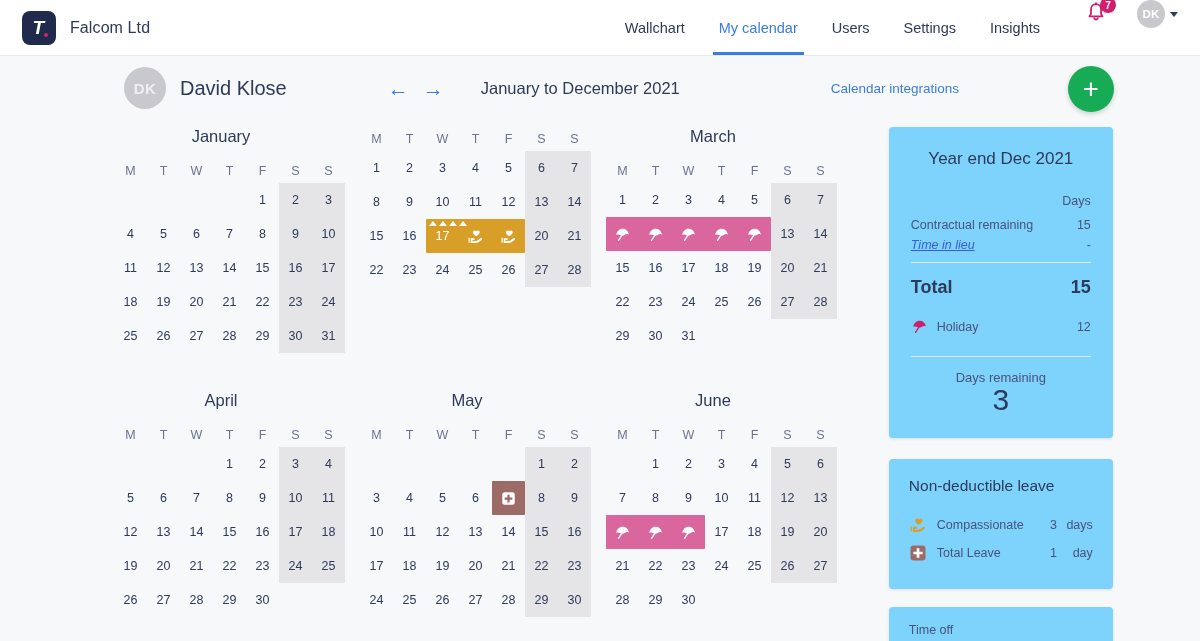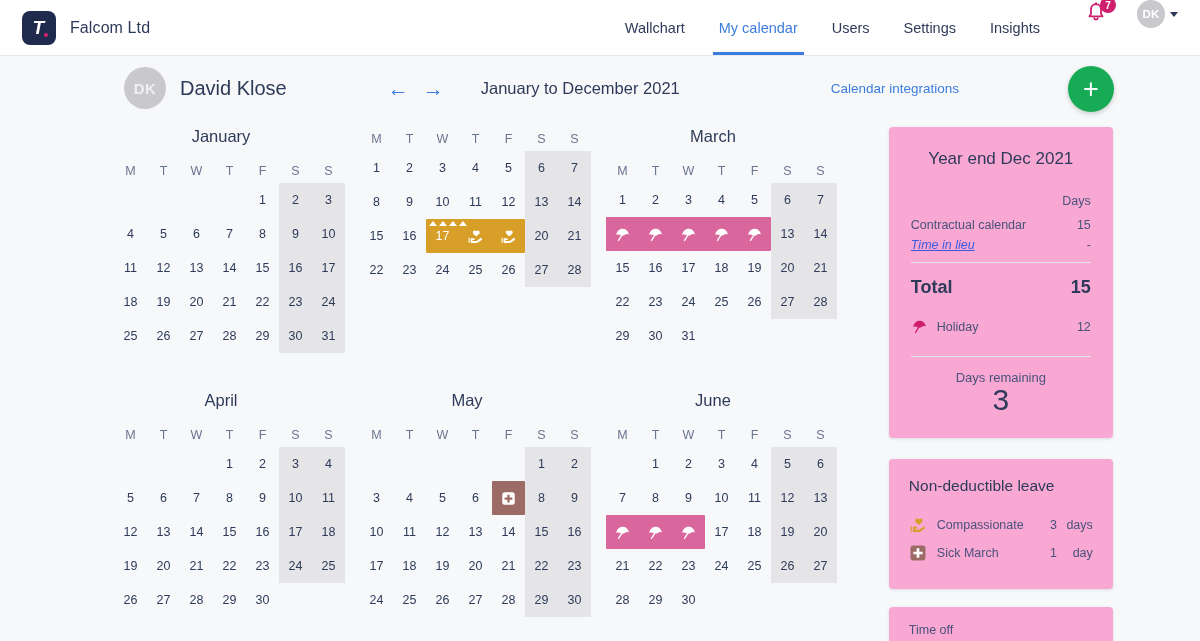--- a/index.html
+++ b/index.html
@@ -171,21 +171,21 @@
   }
 
   
   .ico { display: block; }
 
   
   .side {
     width: 338px; padding-top: 7px;
   }
   .card {
-    width: 224px; background: #f9a8d4; border-radius: 4px;
+    width: 224px; background: #7dd3fc; border-radius: 4px;
     box-shadow: 0 1px 3px rgba(30,40,70,.13);
   }
   .card.c1 { padding: 22px 22px 20px 22px; }
   .card-title {
     font-size: 17px; text-align: center; color: #2e3a59; margin-bottom: 22px;
   }
   .row {
     display: flex; align-items: center; justify-content: space-between;
     font-size: 12.5px; color: #49527a; padding: 3px 0;
   }
@@ -683,21 +683,21 @@
   <div class="side">
 
     <div class="card c1">
       <div class="card-title">Year end Dec 2021</div>
 
       <div class="row hdr">
         <span>Days</span>
       </div>
 
       <div class="row">
-        <span class="lbl">Contractual calendar</span>
+        <span class="lbl">Contractual remaining</span>
         <span>15</span>
       </div>
 
       <div class="row link">
         <span class="lbl">Time in lieu</span>
         <span>-</span>
       </div>
 
       <div class="hr"></div>
 
@@ -739,21 +739,21 @@
         <span class="lname">Compassionate</span>
         <span class="lnum">3</span>
         <span class="lunit">days</span>
       </div>
 
       <div class="leave-row">
         <svg width="18" height="18" viewBox="0 0 24 24">
           <rect x="2" y="2" width="20" height="20" rx="4" fill="#9d6b66"></rect>
           <path d="M10.2 5.8h3.6v4.4h4.4v3.6h-4.4v4.4h-3.6v-4.4H5.8v-3.6h4.4z" fill="#ffffff"></path>
         </svg>
-        <span class="lname">Sick March</span>
+        <span class="lname">Total Leave</span>
         <span class="lnum">1</span>
         <span class="lunit">day</span>
       </div>
     </div>
 
     <div class="card c3">
       <div class="tl">Time off</div>
     </div>
 
   </div>

